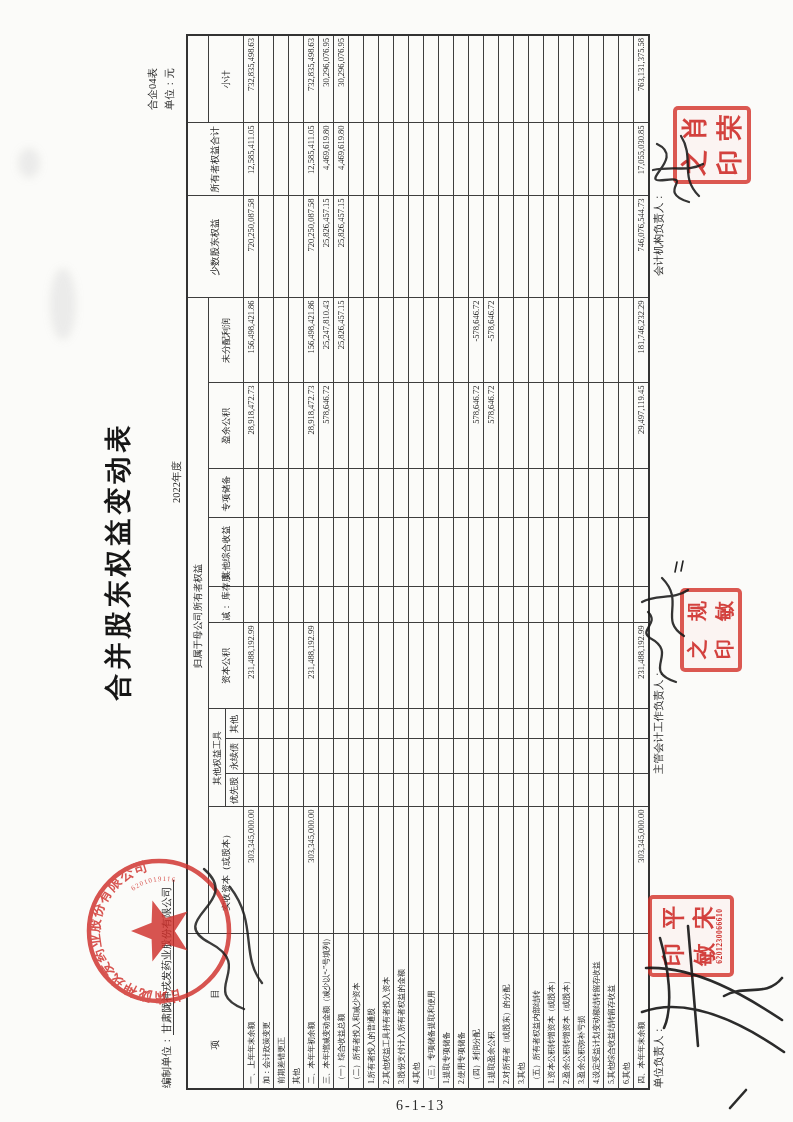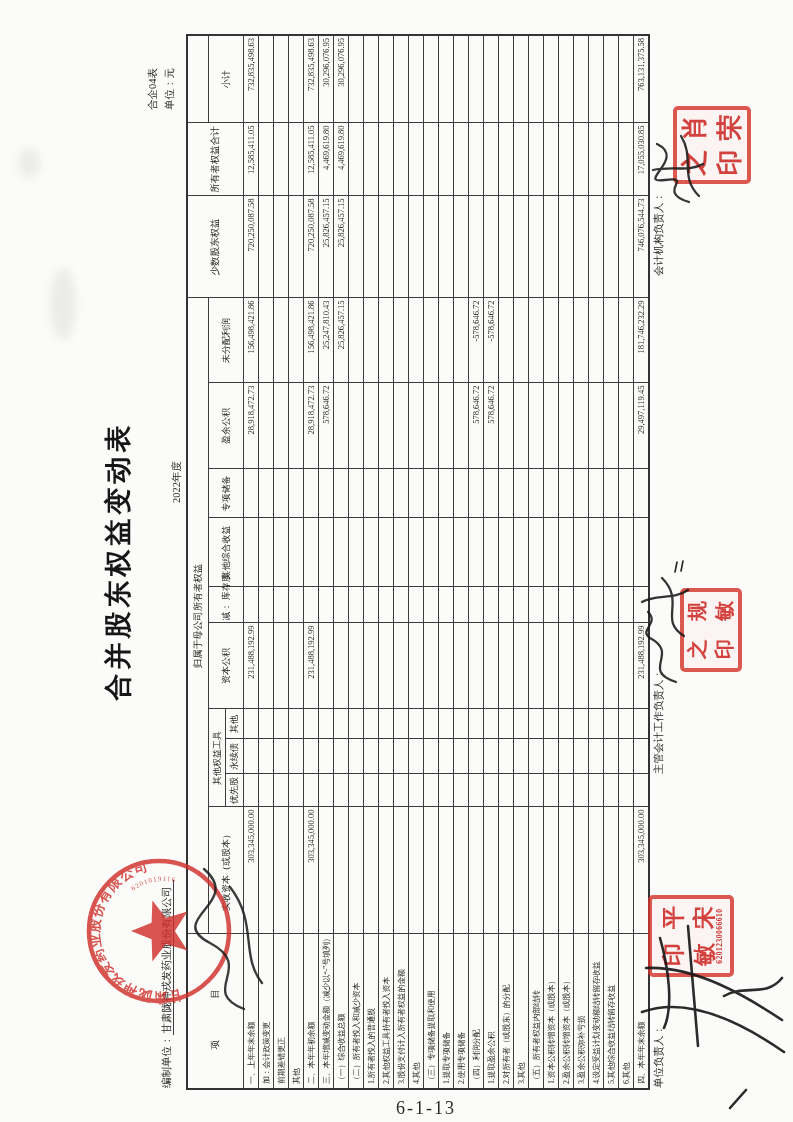--- a/index.html
+++ b/index.html
@@ -40,21 +40,21 @@
   th.wrap{white-space:pre-line;line-height:10px;}
   tbody td{height:14px;font-size:8.5px;}
   tbody td.lbl{text-align:left;font-size:8px;letter-spacing:-0.2px;padding-left:4px;}
   tbody td.num{text-align:right;font-family:"Liberation Serif","DejaVu Serif",serif;}
   .footer-caps{position:absolute;top:652px;left:0;width:1122px;font-size:10.5px;}
   .footer-caps span{position:absolute;white-space:nowrap;}
   .cap-unit{left:34px;}
   .cap-chief{left:348px;}
   .cap-dept{left:846px;}
   .pagenum{
-    position:absolute;left:396px;top:1098px;font-size:18px;letter-spacing:2px;color:#2a2a2a;
+    position:absolute;left:396px;top:1098px;font-size:14px;letter-spacing:2px;color:#2a2a2a;
   }
   
   .stamp{
     position:absolute;border:4px solid rgba(211,52,45,.82);border-radius:5px;
     color:rgba(205,40,36,.88);display:flex;flex-direction:column;align-items:center;justify-content:center;
     background:rgba(255,80,70,.04);
   }
   .stamp .grid{display:grid;grid-template-columns:1fr 1fr;width:100%;height:100%;}
   .stamp .grid span{display:flex;align-items:center;justify-content:center;font-weight:700;}
   .st-acct{left:938px;top:673px;width:70px;height:70px;}

